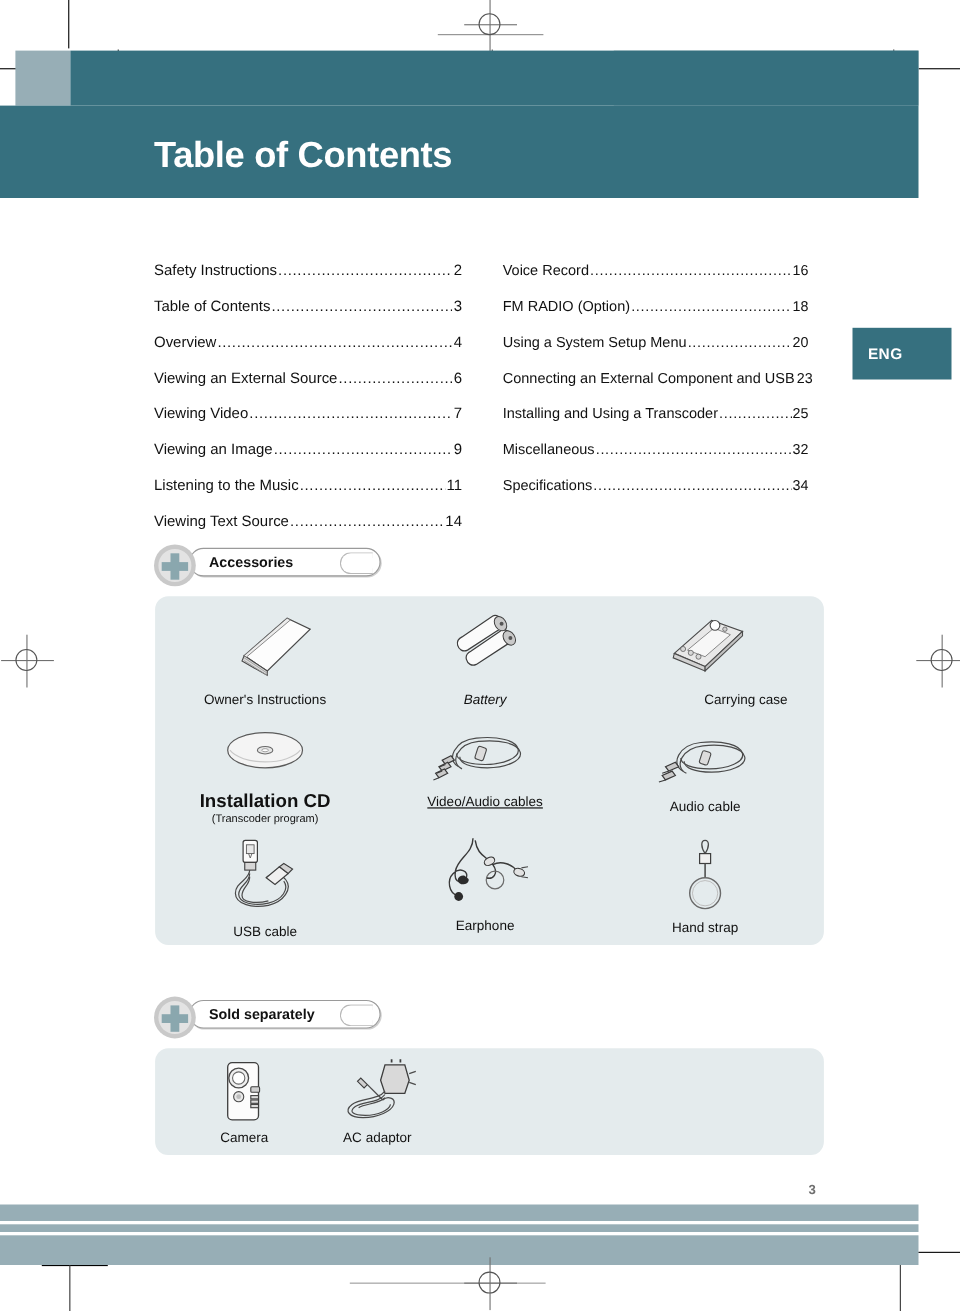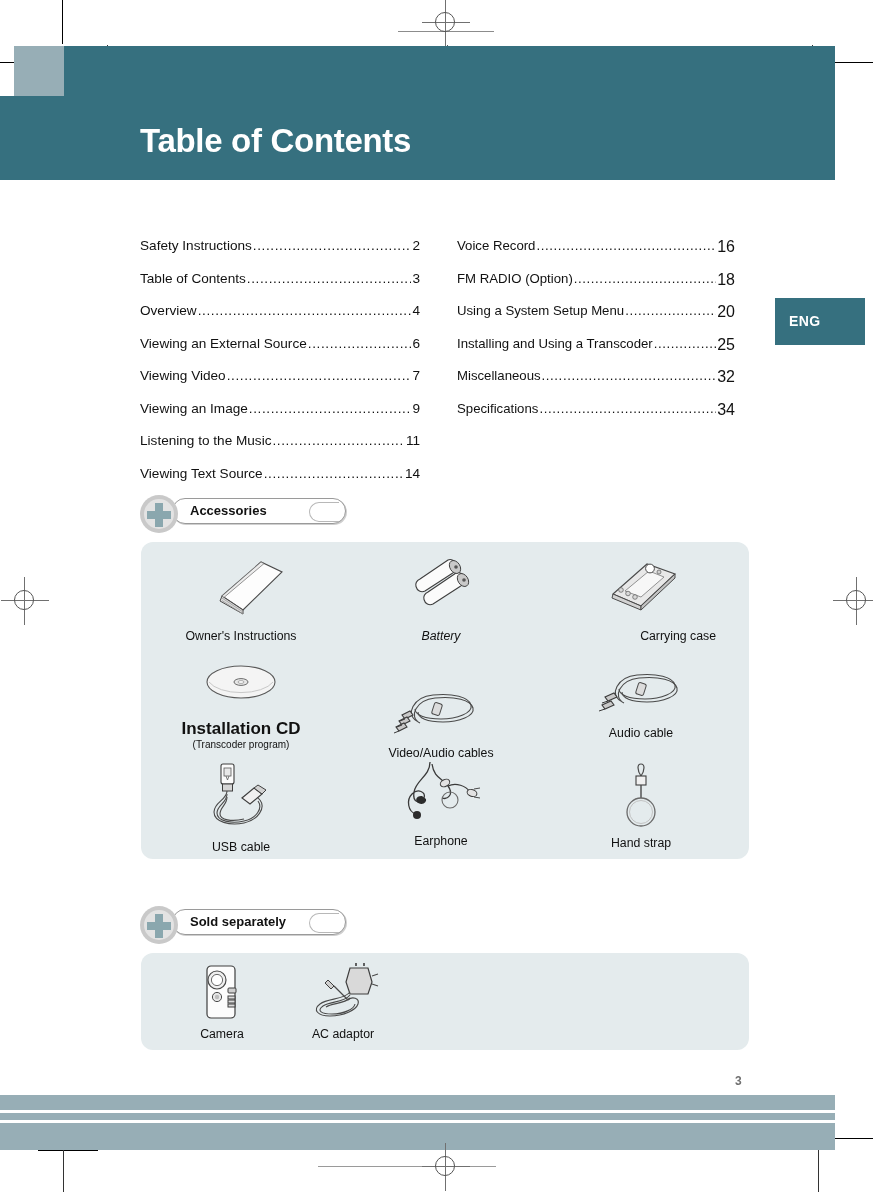--- a/index.html
+++ b/index.html
@@ -38,21 +38,21 @@
   .toc{position:absolute;top:238px;}
   .toc.left{left:140px;width:280px;}
   .toc.right{left:457px;width:278px;}
   .toc-row{position:relative;height:32.5px;display:flex;align-items:flex-start;}
   .toc-title{font-size:13.6px;color:#111;white-space:nowrap;}
   .toc-leader{flex:1 1 auto;overflow:hidden;white-space:nowrap;color:#111;
      font-size:13.6px;letter-spacing:.6px;margin:0 1px;}
   .toc-page{font-size:13.6px;color:#111;white-space:nowrap;}
   .toc.right .toc-title{font-size:13.2px;}
   .toc.right .toc-leader{font-size:13.2px;}
-  .toc.right .toc-page{font-size:16px;}
+  .toc.right .toc-page{font-size:13px;}
 
   
   .badge{position:absolute;height:28px;}
   .badge .pill{position:absolute;left:32px;top:0;height:26px;border:1px solid #9a9a9a;
       border-radius:13px;background:#fff;box-sizing:border-box;box-shadow:1px 1px 0 #cfcfcf;}
   .badge .pill-inner{position:absolute;right:6px;top:3px;width:30px;height:20px;
       border:1px solid #b8b8b8;border-right:none;border-radius:12px 0 0 12px;box-sizing:border-box;}
   .badge .plusdisc{position:absolute;left:0;top:-3px;width:38px;height:38px;border-radius:50%;
       background:#c9c9c9;}
   .badge .plusdisc .inner{position:absolute;left:4px;top:4px;width:30px;height:30px;border-radius:50%;background:#e3e3e3;}
@@ -159,20 +159,25 @@
       <span class="toc-title">FM RADIO (Option)</span>
       <span class="toc-leader">.......................................</span>
       <span class="toc-page">18</span>
     </div>
     <div class="toc-row">
       <span class="toc-title">Using a System Setup Menu </span>
       <span class="toc-leader">.......................</span>
       <span class="toc-page">20</span>
     </div>
     <div class="toc-row">
+      <span class="toc-title">Connecting an External Component and USB </span>
+      <span class="toc-leader">...</span>
+      <span class="toc-page">23</span>
+    </div>
+    <div class="toc-row">
       <span class="toc-title">Installing and Using a Transcoder </span>
       <span class="toc-leader">................</span>
       <span class="toc-page">25</span>
     </div>
     <div class="toc-row">
       <span class="toc-title">Miscellaneous </span>
       <span class="toc-leader">..............................................</span>
       <span class="toc-page">32</span>
     </div>
     <div class="toc-row">
@@ -249,21 +254,21 @@
       <ellipse cx="43" cy="27" rx="34" ry="16" fill="#f4f4f4" stroke="#5a5a5a" stroke-width="1.1"></ellipse>
       <ellipse cx="43" cy="27" rx="7" ry="3.4" fill="#e6e6e6" stroke="#6a6a6a" stroke-width="1"></ellipse>
       <ellipse cx="43" cy="27" rx="3" ry="1.4" fill="#fff" stroke="#8a8a8a" stroke-width=".7"></ellipse>
       <path d="M11,27 a34,16 0 0 0 64,0" fill="none" stroke="#c8c8c8" stroke-width="1"></path>
     </svg>
   </div>
   <div class="acc-label b" style="margin-top:9px;">Installation CD</div>
   <div class="acc-sub">(Transcoder program)</div>
 </div>
 
-<div class="acc-item" style="left:366px;top:675px;width:150px;">
+<div class="acc-item" style="left:366px;top:651px;width:150px;text-decoration:underline;">
   <div class="art">
     <svg width="100" height="62" viewBox="0 0 100 62">
       <g fill="none" stroke="#4a4a4a" stroke-width="1.1">
         <path d="M26,46 C14,40 22,22 42,20 C62,18 78,22 80,30 C82,38 66,44 50,44 C34,44 24,40 24,34"></path>
         <path d="M29,48 C17,42 25,25 44,23 C64,21 80,25 82,33 C84,41 68,47 52,47 C36,47 27,43 27,37"></path>
       </g>
       <rect x="42" y="28" width="8" height="12" rx="2" fill="#dcdcdc" stroke="#4a4a4a" stroke-width="1" transform="rotate(18 46 34)"></rect>
       <g stroke="#3a3a3a" stroke-width="1.1" fill="#c9c9c9">
         <path d="M22,40 l-8,4 l-3,-4 l8,-4 z"></path>
         <path d="M19,46 l-8,4 l-3,-4 l8,-4 z"></path>

